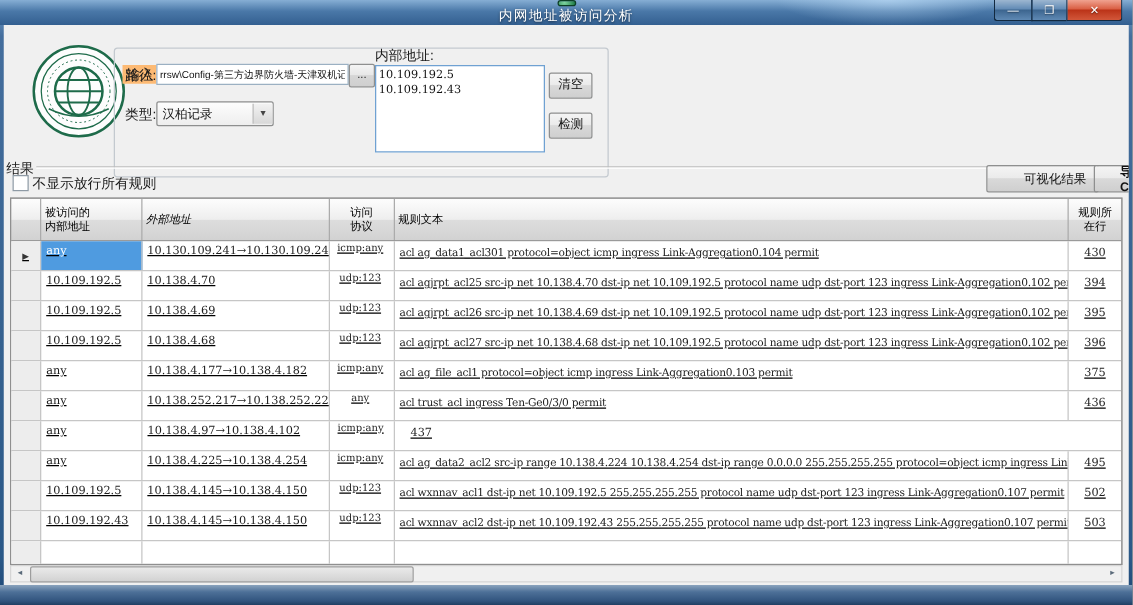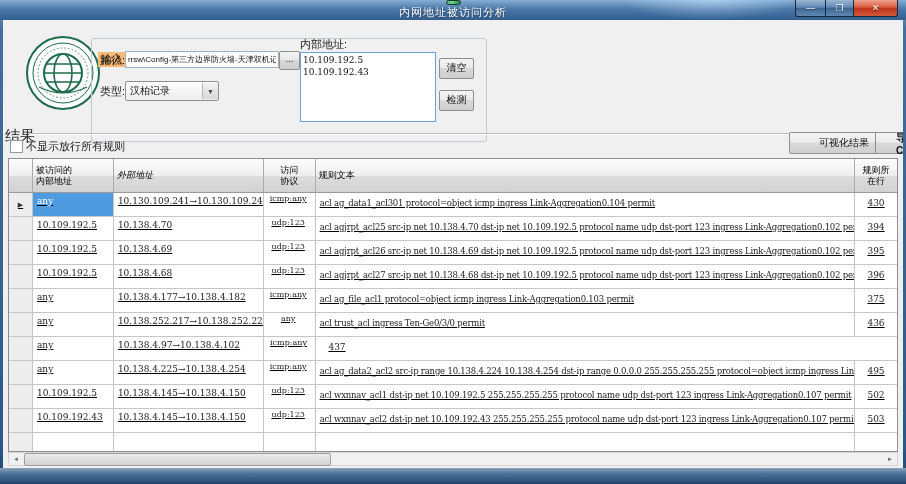--- a/index.html
+++ b/index.html
@@ -40,21 +40,21 @@
   .combo{position:absolute;left:122px;top:61px;width:92px;height:18px;border:1px solid #8e8f8f;border-radius:2px;
     background:linear-gradient(180deg,#fdfdfd,#eee);display:flex;align-items:center;}
   .combo-text{flex:1;font-size:10px;padding-left:4px;color:#111;}
   .combo-arrow{width:15px;height:16px;border-left:1px solid #b9b9b9;display:flex;align-items:center;justify-content:center;
     background:linear-gradient(180deg,#f2f2f2,#d8d8d8);font-size:7px;color:#444;}
   .addr-textarea{position:absolute;left:297px;top:32px;width:130px;height:64px;resize:none;
     border:1px solid #6fa1d2;font-size:9px;font-family:"DejaVu Serif",serif;color:#111;padding:2px;line-height:1.3;background:#fff;}
   .side-btn{position:absolute;left:436px;width:33px;height:19px;border:1px solid #8e8f8f;border-radius:2px;
     background:linear-gradient(180deg,#f4f4f4,#ebebeb 45%,#d9d9d9 50%,#cfcfcf);font-size:10px;text-align:center;line-height:17px;color:#111;}
   
-  .res-label{position:absolute;left:2px;top:107px;font-size:15px;color:#1a1a1a;}
+  .res-label{position:absolute;left:2px;top:107px;font-size:11px;color:#1a1a1a;}
   .res-line{position:absolute;left:26px;top:113px;width:868px;height:0;border-top:1px solid #bdbdbd;border-bottom:1px solid #fff;}
   .chk{position:absolute;left:7px;top:120px;width:11px;height:11px;border:1px solid #8e9aa5;background:#fff;}
   .chk-label{position:absolute;left:23px;top:119px;font-size:11px;color:#1a1a1a;}
   .top-btn{position:absolute;top:112px;height:20px;border:1px solid #8e8f8f;border-radius:2px;
     background:linear-gradient(180deg,#f4f4f4,#ebebeb 45%,#d9d9d9 50%,#cfcfcf);font-size:10px;color:#111;
     display:flex;align-items:center;justify-content:center;padding-left:20px;}
   .btn-visual{left:786px;width:68px;}
   .btn-export{left:872px;width:37px;font-weight:bold;}
   
   .grid{position:absolute;left:5px;top:138px;width:890px;height:294px;background:#b3b3b3;

